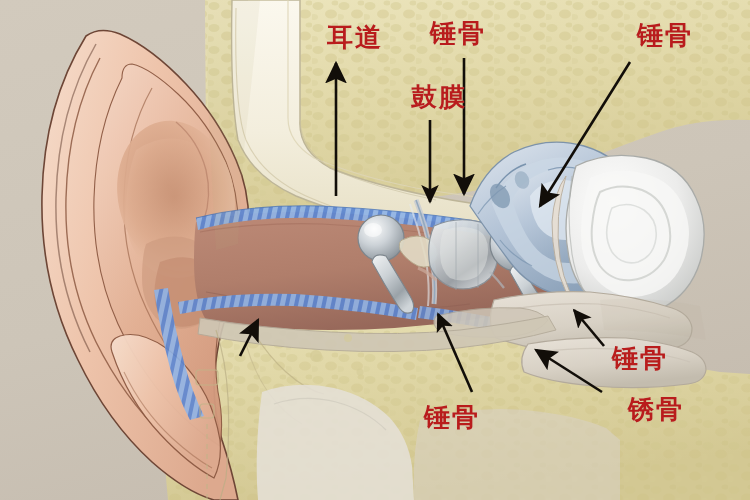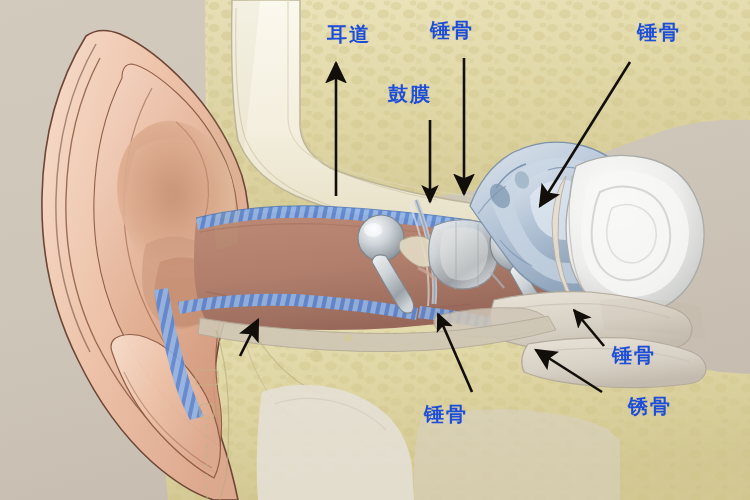--- a/index.html
+++ b/index.html
@@ -18,22 +18,22 @@
   }
   #art {
     position: absolute;
     inset: 0;
     width: 750px;
     height: 500px;
     display: block;
   }
   .label {
     position: absolute;
-    color: #1d4ed8;
-    font-size: 20px;
+    color: #b91c1c;
+    font-size: 26px;
     font-weight: 700;
     letter-spacing: 2px;
     line-height: 1;
     white-space: nowrap;
     font-family: "DejaVu Sans", "Liberation Sans", sans-serif;
     text-shadow: 0 0 1px rgba(205,197,184,0.6);
   }
   #overlay {
     position: absolute;
     inset: 0;
@@ -357,21 +357,21 @@
       <line x1="630" y1="62" x2="540" y2="206" marker-end="url(#ahb)"></line>
       <line x1="604" y1="346" x2="574" y2="310" marker-end="url(#ah)"></line>
       <line x1="602" y1="392" x2="536" y2="350" marker-end="url(#ahb)"></line>
       <line x1="472" y1="392" x2="438" y2="314" marker-end="url(#ah)"></line>
       <line x1="240" y1="356" x2="258" y2="320" marker-end="url(#ahb)"></line>
     </g>
   </svg>
 
   <div class="label" style="left:327px; top:24px;">耳道</div>
 
-  <div class="label" style="left:388px; top:84px;">鼓膜</div>
+  <div class="label" style="left:411px; top:84px;">鼓膜</div>
 
   <div class="label" style="left:430px; top:20px;">锤骨</div>
 
   <div class="label" style="left:637px; top:22px;">锤骨</div>
 
   <div class="label" style="left:612px; top:345px;">锤骨</div>
 
   <div class="label" style="left:628px; top:396px;">锈骨</div>
 
   <div class="label" style="left:424px; top:404px;">锤骨</div>

